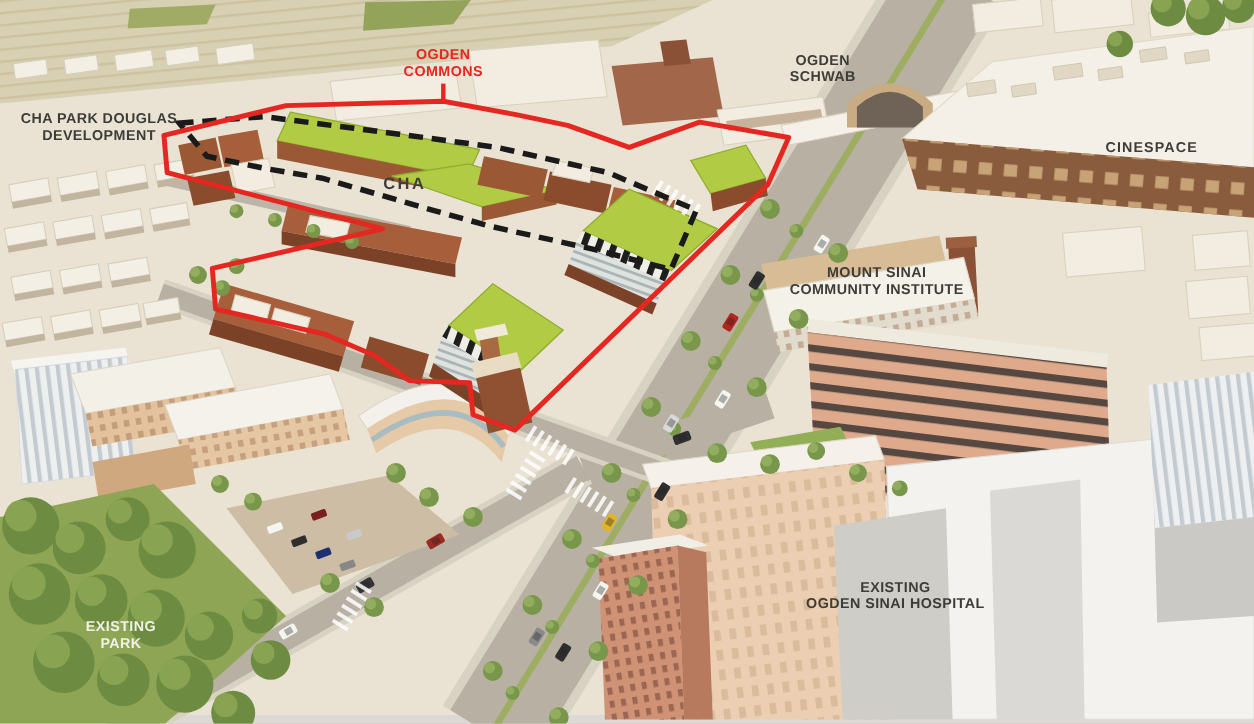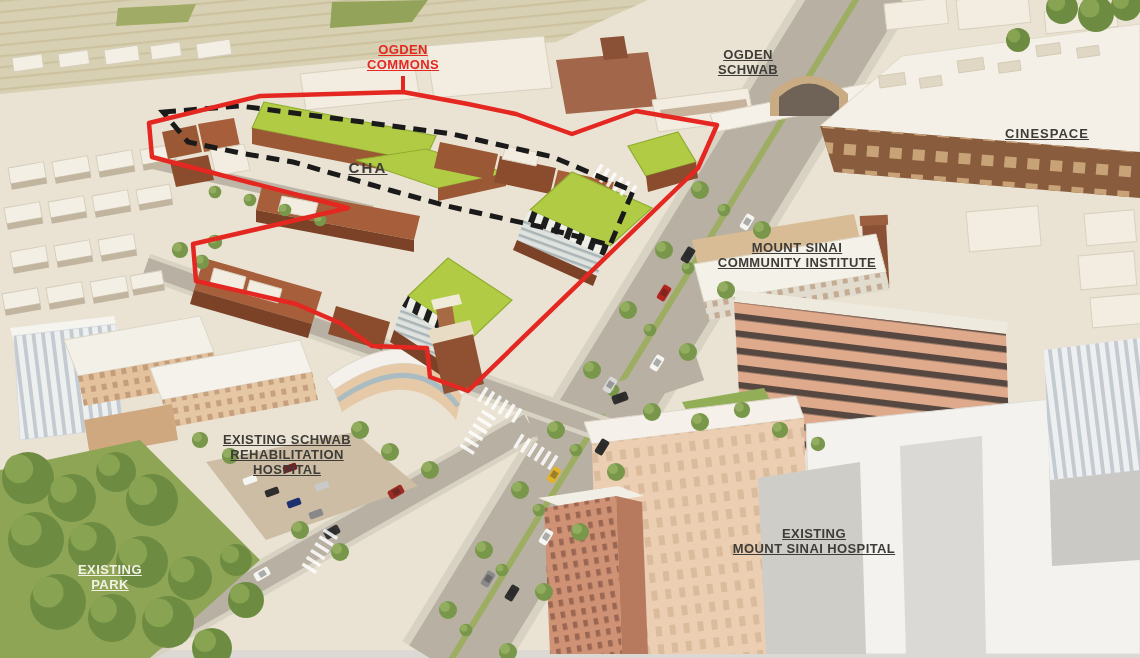--- a/index.html
+++ b/index.html
@@ -3,21 +3,21 @@
 <meta charset="utf-8">
 <style>
   html,body{margin:0;padding:0;background:#888;}
   .stage{position:relative;width:1140px;height:658px;overflow:hidden;
          background:var(--cream_bg,#eae3d3);
          font-family:"Liberation Sans",sans-serif;}
   .stage svg{position:absolute;left:0;top:0;}
   .lbl{position:absolute;text-align:center;font-weight:bold;
        font-size:13px;line-height:15px;letter-spacing:.4px;
        color:var(--label_dark,#3e3c38);}
-  .lbl span{display:block;text-decoration:underline;}
+  .lbl span{display:block;}
   .lbl.red{color:var(--boundary_red,#e52722);}
   .lbl.light{color:var(--label_light,#f2f1e6);}
   .lbl.big{font-size:15px;letter-spacing:2.2px;margin-top:17px;}
   
   .roofw{fill:#f3efe4;stroke:#d6cebc;stroke-width:1;}
   .sidew{fill:#c2b5a0;}
   .whtb{fill:#f2ede0;stroke:#d8d1bf;stroke-width:1;}
   .grn{fill:var(--green_roof,#b2cb44);stroke:var(--green_roof_edge,#8fae2f);stroke-width:1.2;}
   .brk1{fill:#9a5835;} .brk2{fill:#8a4c2d;} .brk3{fill:#a65f3a;} .face{fill:#7c4228;}
   .redline{stroke:var(--boundary_red,#e52722);}
@@ -448,44 +448,43 @@
   </g>
 
   <path class="dashline" d="M163,112 L240,106 L363,122 L452,134 L553,157 L633,191 L610,245 L537,226 L447,206 L393,191 L293,162 L240,153 L188,142 Z" fill="none" stroke-width="5" stroke-dasharray="13 8"></path>
 
   <g>
     <polygon class="redline" points="149,123 260,96 403,92 468,104 516,114 572,134 636,111 717,125 698,168 468,391 430,377 427,348 372,346 340,323 296,304 196,281 193,244 348,208 152,157" fill="none" stroke-width="4.5" stroke-linejoin="round"></polygon>
     <line class="redline" x1="403" y1="76" x2="403" y2="93" stroke-width="4"></line>
   </g>
 </svg>
 
+  <div class="lbl" style="left:10px;top:100px;width:160px">
+    <span>CHA PARK DOUGLAS</span>
+    <span>DEVELOPMENT</span>
+  </div>
   <div class="lbl red" style="left:343px;top:42px;width:120px">
     <span>OGDEN</span>
     <span>COMMONS</span>
   </div>
   <div class="lbl" style="left:688px;top:47px;width:120px">
     <span>OGDEN</span>
     <span>SCHWAB</span>
   </div>
   <div class="lbl" style="left:972px;top:126px;width:150px;letter-spacing:1px">
     <span>CINESPACE</span>
   </div>
   <div class="lbl big" style="left:333px;top:143px;width:70px">
     <span>CHA</span>
   </div>
   <div class="lbl" style="left:702px;top:240px;width:190px">
     <span>MOUNT SINAI</span>
     <span>COMMUNITY INSTITUTE</span>
   </div>
-  <div class="lbl" style="left:207px;top:432px;width:160px">
-    <span>EXISTING SCHWAB</span>
-    <span>REHABILITATION</span>
-    <span>HOSPITAL</span>
-  </div>
   <div class="lbl" style="left:714px;top:526px;width:200px">
     <span>EXISTING</span>
-    <span>MOUNT SINAI HOSPITAL</span>
+    <span>OGDEN SINAI HOSPITAL</span>
   </div>
   <div class="lbl light" style="left:60px;top:562px;width:100px">
     <span>EXISTING</span>
     <span>PARK</span>
   </div>
 </div>
 
 </body></html>

